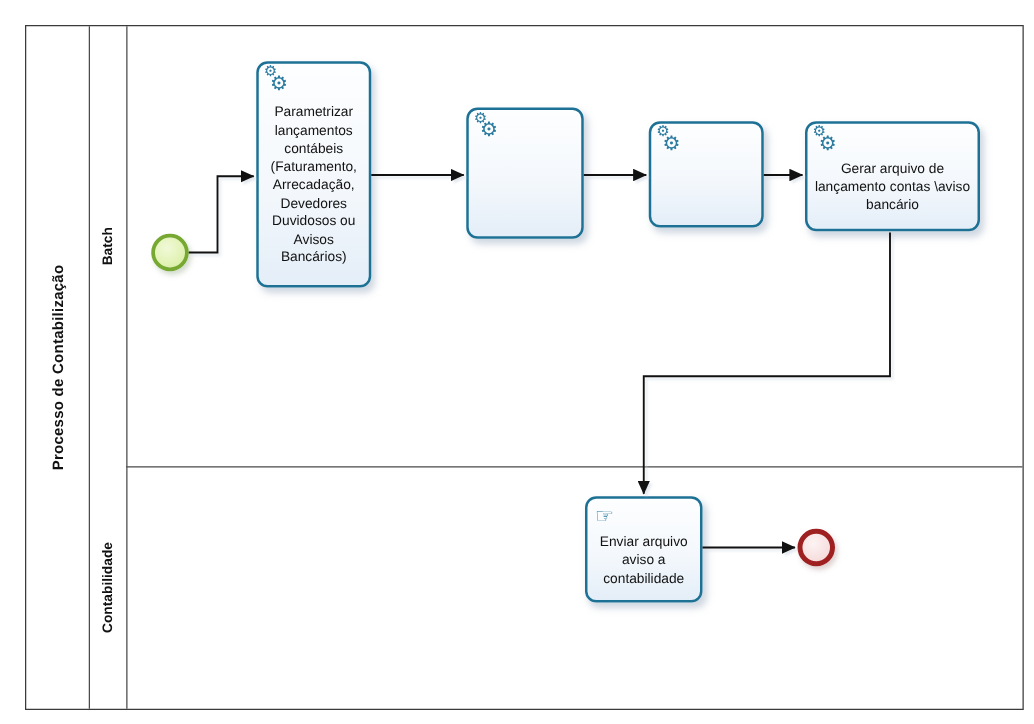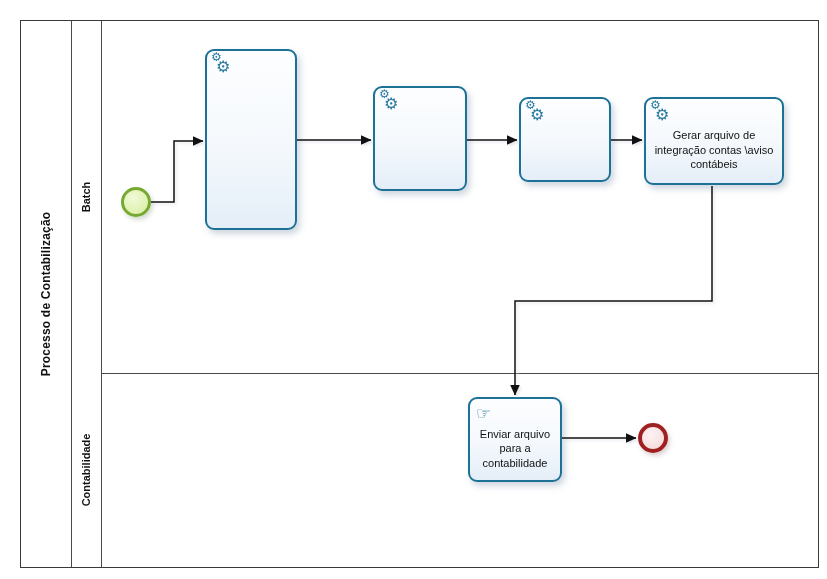--- a/index.html
+++ b/index.html
@@ -83,20 +83,21 @@
   </div>
 
   <div id="start-event"></div>
   <div id="end-event"></div>
 
   <div class="task" id="task-parametrizar">
     <span class="task-icon">
       <span class="gear-small">⚙</span>
       <span class="gear-big">⚙</span>
     </span>
+    <span>Parametrizar lançamentos contábeis (Faturamento, Arrecadação, Devedores Duvidosos ou Avisos Bancários)</span>
   </div>
 
   <div class="task" id="task-gerar-resumo">
     <span class="task-icon">
       <span class="gear-small">⚙</span>
       <span class="gear-big">⚙</span>
     </span>
   </div>
 
   <div class="task" id="task-gerar-tabela">
@@ -104,28 +105,28 @@
       <span class="gear-small">⚙</span>
       <span class="gear-big">⚙</span>
     </span>
   </div>
 
   <div class="task" id="task-gerar-arquivo">
     <span class="task-icon">
       <span class="gear-small">⚙</span>
       <span class="gear-big">⚙</span>
     </span>
-    <span>Gerar arquivo de integração contas \aviso contábeis</span>
+    <span>Gerar arquivo de lançamento contas \aviso bancário</span>
   </div>
 
   <div class="task" id="task-enviar-arquivo">
     <span class="task-icon">
       <span class="hand-glyph">☞</span>
     </span>
-    <span>Enviar arquivo para a contabilidade</span>
+    <span>Enviar arquivo aviso a contabilidade</span>
   </div>
 
   <svg id="flows" viewBox="0 0 827 579" xmlns="http://www.w3.org/2000/svg">
     <defs>
       <marker id="arrow" markerWidth="12" markerHeight="10" refX="10.5" refY="5" orient="auto" markerUnits="userSpaceOnUse">
         <path d="M0,0 L11,5 L0,10 z" fill="#111"></path>
       </marker>
     </defs>
     <polyline points="151,202 174,202 174,141 203,141" marker-end="url(#arrow)"></polyline>
     <polyline points="297,140 371,140" marker-end="url(#arrow)"></polyline>

